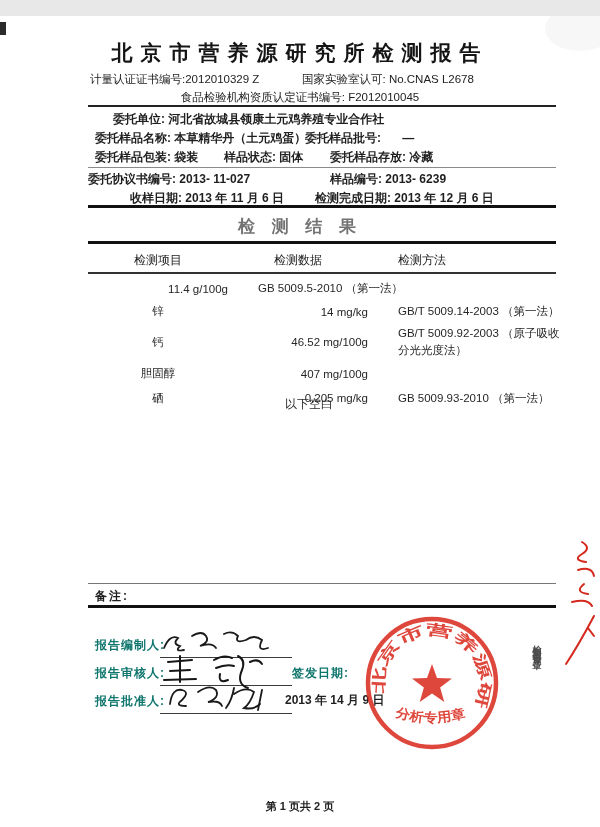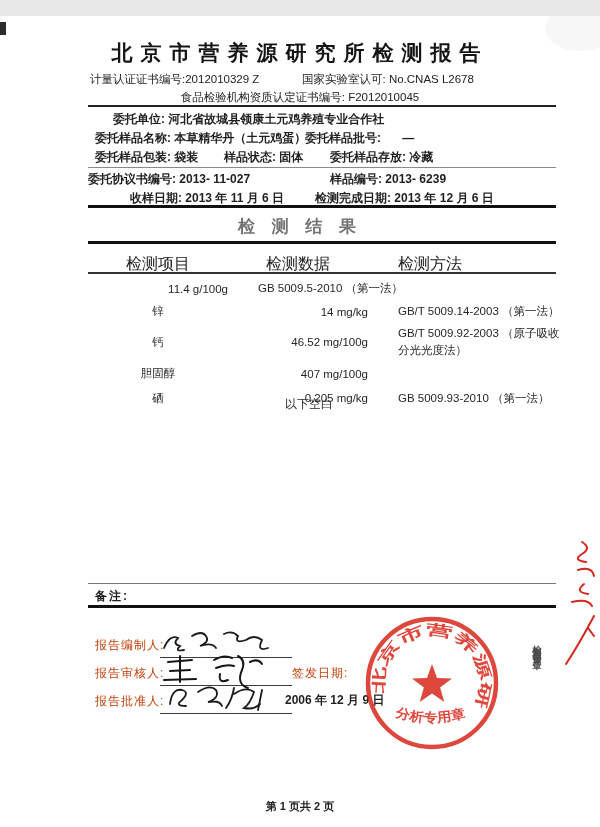--- a/index.html
+++ b/index.html
@@ -19,21 +19,21 @@
   .sec-title{
     top:200px;left:0;width:600px;text-align:center;
     font-size:17px;font-weight:700;letter-spacing:6px;color:#737373;
   }
   .tbl{position:absolute;left:88px;top:261px;width:472px;font-size:11.5px;color:#262626;}
   .trow{display:flex;align-items:center;}
   .c1{width:140px;text-align:center;flex:0 0 auto;}
   .c2{width:140px;text-align:right;flex:0 0 auto;}
   .c2h{width:140px;text-align:center;flex:0 0 auto;}
   .c3{margin-left:30px;width:162px;text-align:left;white-space:normal;line-height:1.45;}
-  .sig-label{font-size:12px;font-weight:400;letter-spacing:1px;color:#c2410c;}
+  .sig-label{font-size:12px;font-weight:700;letter-spacing:1px;color:#0f766e;}
   .sig-line{position:absolute;left:160px;width:132px;height:1px;background:#3a3a3a;}
   .sideText{
     position:absolute;left:530px;top:622px;height:100px;
     writing-mode:vertical-rl;text-orientation:upright;
     font-size:9px;letter-spacing:2.5px;color:#4a4a4a;font-weight:700;
   }
   .stamp{position:absolute;left:362px;top:597px;width:140px;height:140px;opacity:.87;}
   .sigsvg{position:absolute;}
   .footer{top:784px;left:0;width:600px;text-align:center;font-size:11px;font-weight:700;color:#222;}
   .speck{position:absolute;background:#2b2b2b;}
@@ -98,21 +98,21 @@
   <div class="abs info" style="left:315px;top:175px;">
     <span>检测完成日期:</span>
     <span>2013 年 12 月 6 日</span>
   </div>
 
   <div class="hline" style="left:88px;top:189px;width:468px;height:3px;background:#111;"></div>
 
   <div class="abs sec-title">检 测 结 果</div>
   <div class="hline" style="left:88px;top:225px;width:468px;height:3px;background:#111;"></div>
 
-  <div class="abs" style="left:88px;top:236px;width:472px;font-size:16px;color:#222;">
+  <div class="abs" style="left:88px;top:236px;width:472px;font-size:12px;color:#222;">
     <div class="trow">
       <div class="c1">检测项目</div>
       <div class="c2h">检测数据</div>
       <div class="c3">检测方法</div>
     </div>
   </div>
   <div class="hline" style="left:88px;top:256px;width:468px;height:2px;background:#333;"></div>
 
   <div class="tbl">
     <div class="trow" style="height:23px;">
@@ -177,21 +177,21 @@
     <g fill="none" stroke="#1a1a1a" stroke-width="1.8" stroke-linecap="round">
       <path d="M8,24 Q10,8 20,10 Q28,12 20,20 Q12,26 24,26"></path>
       <path d="M36,12 Q48,4 54,10 Q58,18 46,22 Q58,20 60,26"></path>
       <path d="M72,8 Q70,20 64,28"></path>
       <path d="M72,14 Q84,6 92,12 Q88,24 82,28 Q92,30 98,24"></path>
       <path d="M100,10 L96,30"></path>
     </g>
   </svg>
 
   <div class="abs sig-label" style="left:292px;top:650px;">签发日期:</div>
-  <div class="abs info" style="left:285px;top:677px;">2006 年 12 月 9 日</div>
+  <div class="abs info" style="left:285px;top:677px;">2013 年 14 月 9 日</div>
 
   <svg class="stamp" viewBox="0 0 140 140">
     <circle cx="70" cy="70" r="64" fill="none" stroke="#da2c20" stroke-width="4.5"></circle>
     <path id="arcTop" d="M 23.6 82.4 A 48 48 0 1 1 116.4 82.4" fill="none"></path>
     <text font-size="14.5" fill="#da2c20" font-weight="bold" font-family="Liberation Sans, sans-serif">
       <textPath href="#arcTop" startOffset="2" textLength="238" lengthAdjust="spacingAndGlyphs">北京市营养源研究所</textPath>
     </text>
     <path id="arcBottom" d="M 33 103 Q 70 115 107 103" fill="none"></path>
     <text font-size="13" fill="#da2c20" font-weight="bold" font-family="Liberation Sans, sans-serif">
       <textPath href="#arcBottom" textLength="72" lengthAdjust="spacingAndGlyphs">分析专用章</textPath>

